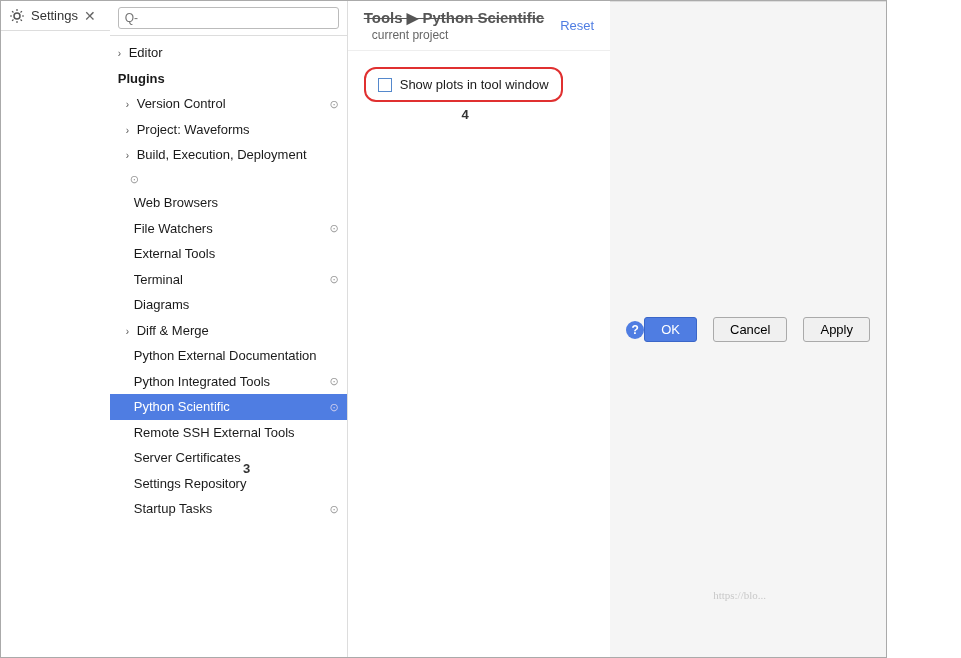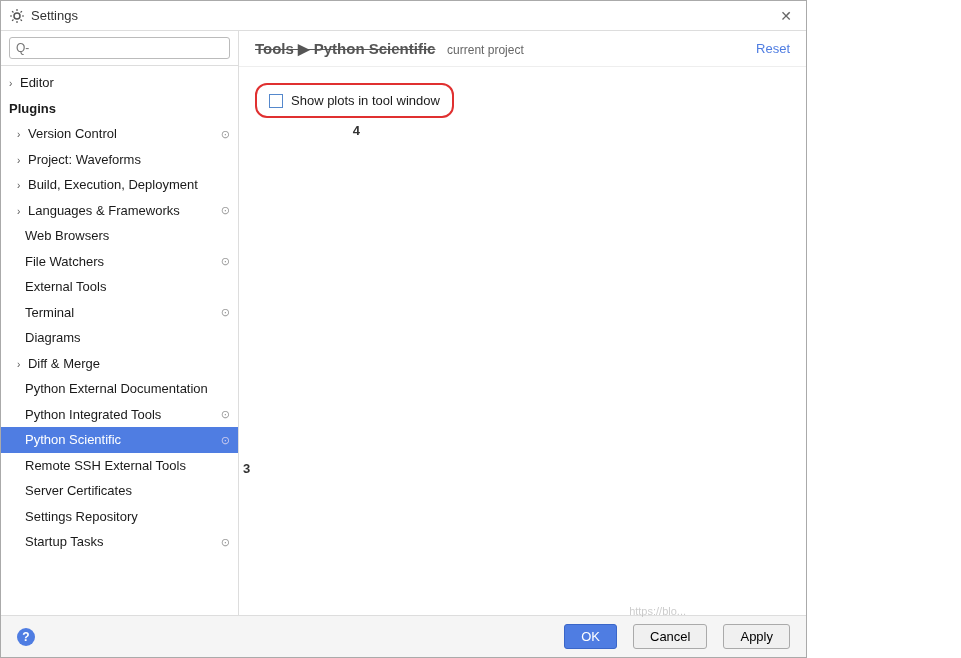--- a/index.html
+++ b/index.html
@@ -1,23 +1,23 @@
 <!DOCTYPE html>
 <html><head>
   <meta charset="utf-8">
   <style>
     * { box-sizing: border-box; margin: 0; padding: 0; }
     body { font-family: 'Segoe UI', Arial, sans-serif; font-size: 13px; background: #fff; }
 
     .window {
-      width: 807px;
+      width: 887px;
       height: 658px;
       border: 1px solid #aaa;
       display: flex;
-      flex-direction: column;
+      flex-direction: row;
       overflow: hidden;
       position: relative;
     }
 
     .title-bar {
       background: #fff;
       border-bottom: 1px solid #ddd;
       display: flex;
       align-items: center;
       padding: 4px 8px;
@@ -236,25 +236,26 @@
     }
 
     .btn-primary {
       background: #4f7de2;
       color: #fff;
       border-color: #3a66c8;
     }
 
     .watermark {
       position: absolute;
-      bottom: 40px;
+      bottom: 56px;
       right: 120px;
       font-size: 11px;
       color: #aaa;
       opacity: 0.6;
+      font-family: Liberation Serif, serif;
     }
 
     .annotation-number {
       font-weight: bold;
       color: #333;
       font-size: 13px;
       margin-left: 2px;
     }
   </style>
 </head>
@@ -308,24 +309,20 @@
         </div>
 
         <div class="nav-item">
           <span>
             <span class="nav-arrow">›</span>
             <span>Build, Execution, Deployment</span>
           </span>
         </div>
 
         <div class="nav-item">
-          <span>
-            <span class="nav-arrow">›</span>
-            <span>Languages &amp; Frameworks</span>
-          </span>
           <span class="sync-icon">⊙</span>
         </div>
 
 
         <div class="nav-item child">
           <span>Web Browsers</span>
         </div>
 
         <div class="nav-item child">
           <span>File Watchers</span>

